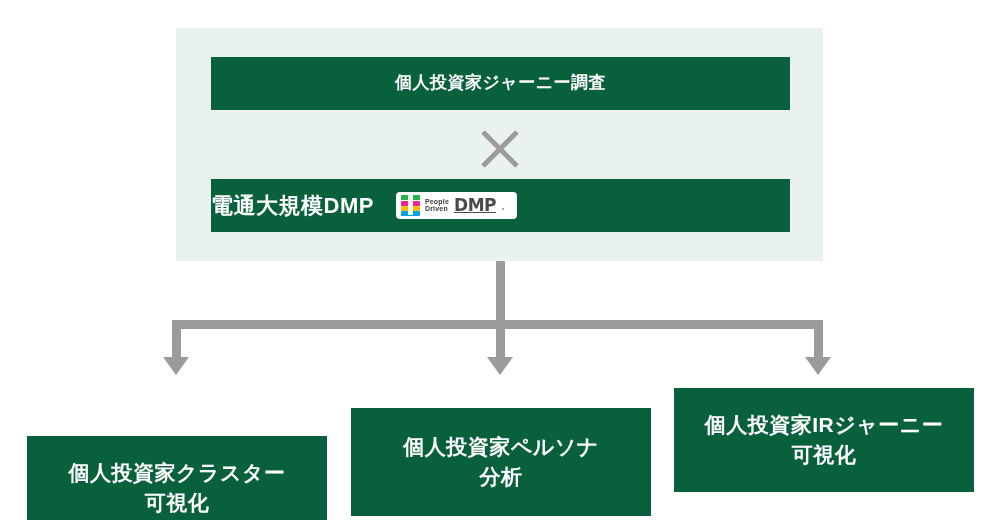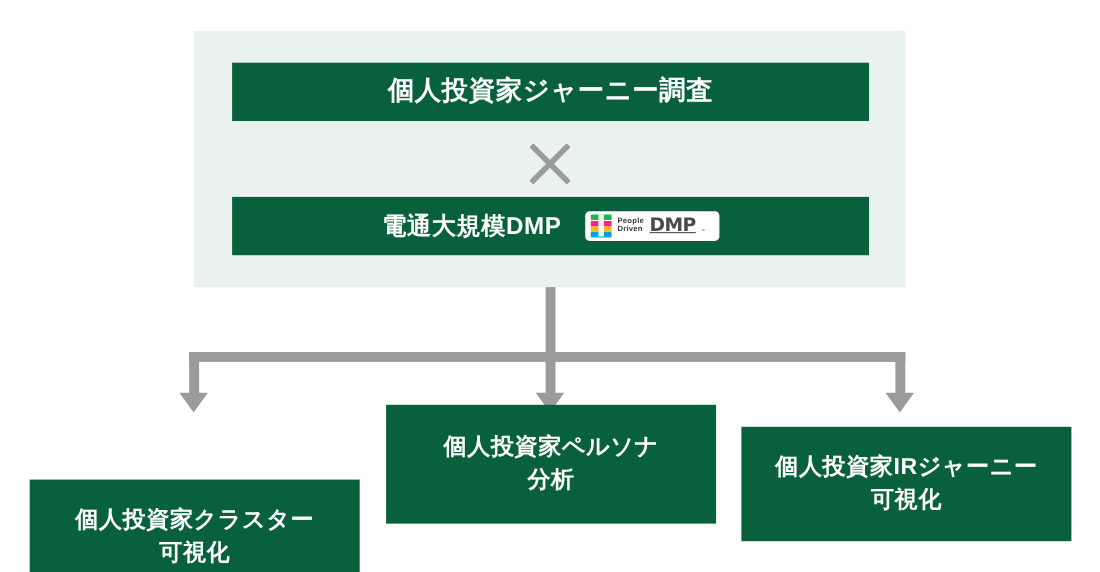--- a/index.html
+++ b/index.html
@@ -45,34 +45,34 @@
     line-height: 1.45;
     white-space: pre-line;
   }
 
   #box-survey {
     left: 211px;
     top: 57px;
     width: 579px;
     height: 53px;
   }
-  #box-survey .box-title { font-size: 24px; }
+  #box-survey .box-title { font-size: 17px; }
 
   #box-dmp {
     left: 211px;
     top: 179px;
     width: 579px;
     height: 53px;
   }
   #box-dmp .box-title { font-size: 22px; }
 
   .dmp-row {
     display: flex;
     align-items: center;
-    justify-content: center;
+    justify-content: flex-start;
     gap: 22px;
     width: 100%;
   }
 
   
   .x-mark {
     position: absolute;
     left: 477px;
     top: 126px;
     width: 46px;
@@ -172,21 +172,21 @@
     border-left: 13px solid transparent;
     border-right: 13px solid transparent;
     border-top: 18px solid #9b9b9b;
   }
   #head-left  { left: 163px; top: 357px; }
   #head-mid   { left: 487px; top: 357px; }
   #head-right { left: 805px; top: 357px; }
 
   
   #box-cluster { left: 27px;  top: 388px; width: 300px; height: 104px; margin-top: 48px; }
-  #box-persona { left: 351px; top: 368px; width: 300px; height: 108px; }
+  #box-persona { left: 351px; top: 408px; width: 300px; height: 108px; }
   #box-journey { left: 674px; top: 388px; width: 300px; height: 104px; }
   #box-cluster .box-title,
   #box-persona .box-title,
   #box-journey .box-title { font-size: 21px; }
 </style>
 </head>
 <body>
 
 <div id="canvas">
 

